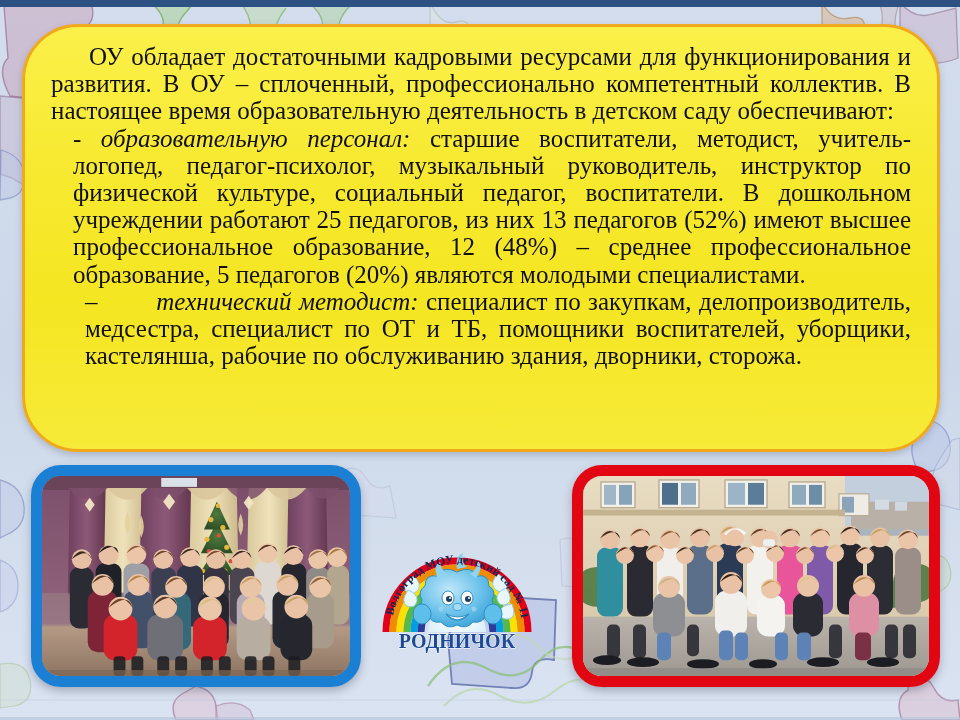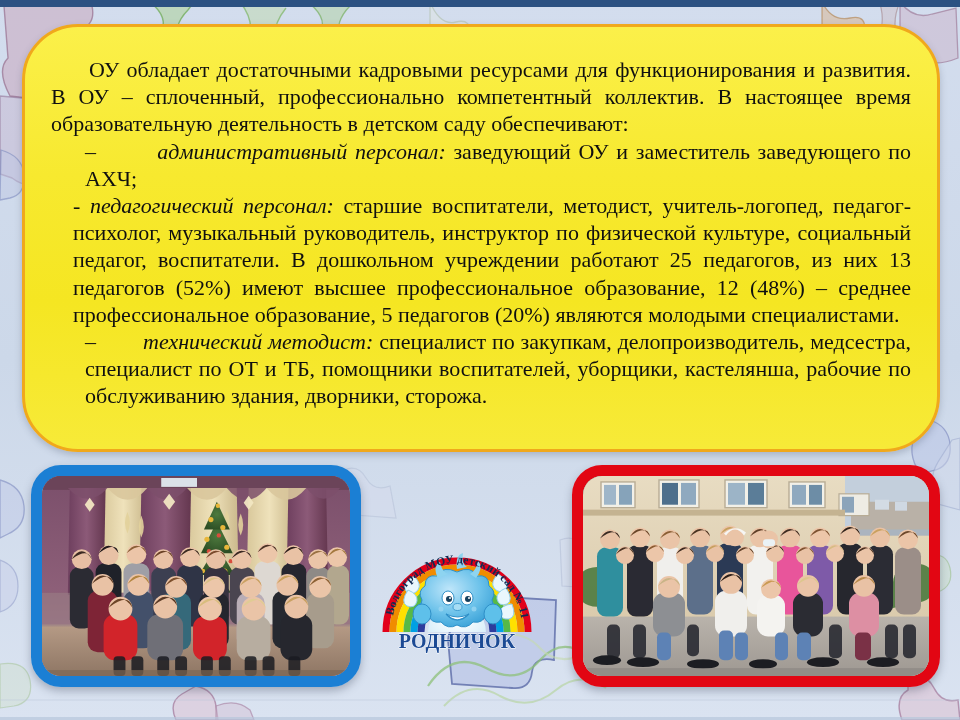--- a/index.html
+++ b/index.html
@@ -33,23 +33,23 @@
   
   .text-card{
     position:absolute;left:22px;top:24px;width:918px;height:428px;
     background:linear-gradient(180deg,#fbf04a 0%,#f7e92f 35%,#f5e622 65%,#f7ea38 100%);
     border:3px solid #f0a81c;
     border-radius:56px;
     box-shadow:0 3px 7px rgba(70,80,100,.28);
     box-sizing:border-box;
   }
   .text-body{
-    position:absolute;left:26px;right:26px;top:29px;
+    position:absolute;left:26px;right:26px;top:16px;
     color:#101010;
-    font-size:22px;
+    font-size:25px;
     line-height:27.2px;
     text-align:justify;
     text-justify:inter-word;
   }
   .text-body p{margin:0;}
   .p-indent{text-indent:38px;}
   .p-dash{padding-left:34px;text-indent:0;}
   .p-dash2{padding-left:22px;text-indent:0;}
   .it{font-style:italic;}
 
@@ -141,29 +141,24 @@
     </svg>
   </div>
 
   <div class="top-strip"></div>
 
   <div class="text-card">
     <div class="text-body">
 
       <p class="p-indent">ОУ обладает достаточными кадровыми ресурсами для функционирования и развития. В ОУ – сплоченный, профессионально компетентный коллектив. В настоящее время образовательную деятельность в детском саду обеспечивают:</p>
 
-      <p class="p-dash">
-        <span>–</span>&nbsp;&nbsp;&nbsp;&nbsp;&nbsp;&nbsp;&nbsp;
-        <span class="it">административный персонал:</span>
-        <span>заведующий ОУ и заместитель заведующего по АХЧ;</span>
-      </p>
 
       <p class="p-dash2">
         <span>-</span>
-        <span class="it">педагогический персонал:</span>
+        <span class="it">образовательную персонал:</span>
         <span>старшие воспитатели, методист, учитель-логопед, педагог-психолог, музыкальный руководитель, инструктор по физической культуре, социальный педагог, воспитатели. В дошкольном учреждении работают 25 педагогов, из них 13 педагогов (52%) имеют высшее профессиональное образование, 12 (48%) – среднее профессиональное образование, 5 педагогов (20%) являются молодыми специалистами.</span>
       </p>
 
       <p class="p-dash">
         <span>–</span>&nbsp;&nbsp;&nbsp;&nbsp;&nbsp;&nbsp;&nbsp;
         <span class="it">технический методист:</span>
         <span>специалист по закупкам, делопроизводитель, медсестра, специалист по ОТ и ТБ, помощники воспитателей, уборщики, кастелянша, рабочие по обслуживанию здания, дворники, сторожа.</span>
       </p>
 
     </div>

